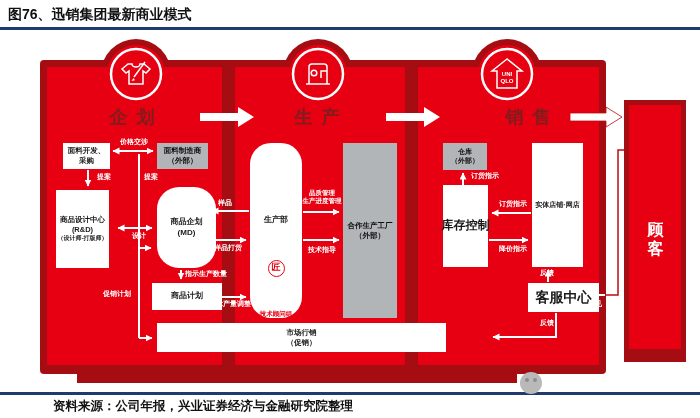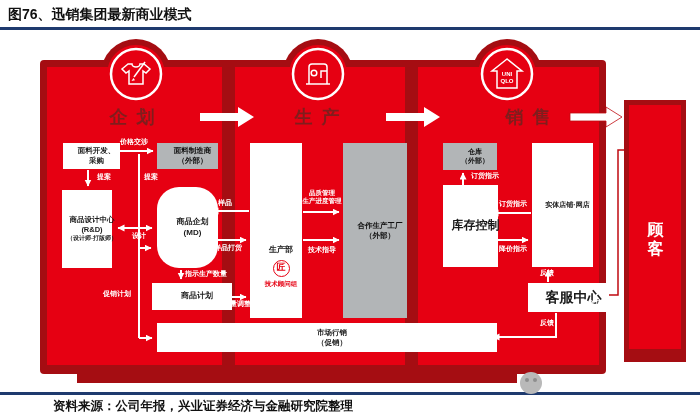--- a/index.html
+++ b/index.html
@@ -3,21 +3,21 @@
 <meta charset="utf-8">
 <style>
   html,body{margin:0;padding:0;}
   body{width:700px;height:418px;position:relative;background:#fff;overflow:hidden;
        font-family:"Liberation Sans","DejaVu Sans",sans-serif;}
   .title{position:absolute;left:8px;top:6px;font-size:14px;font-weight:bold;color:#111;
          font-family:"Liberation Sans",sans-serif;z-index:6;}
   .rule{position:absolute;left:0;width:700px;background:#1e3a6e;z-index:2;}
   .diagram-svg{position:absolute;left:0;top:0;z-index:1;}
   .ebox{position:absolute;display:flex;flex-direction:column;align-items:center;justify-content:center;
-        background:#fff;color:#1a1a1a;font-weight:bold;text-align:center;line-height:1.3;z-index:3;padding-left:10px;}
+        background:#fff;color:#1a1a1a;font-weight:bold;text-align:center;line-height:1.3;z-index:3;}
   .ebox span{white-space:nowrap;}
   .gray{background:#b2b5b7;color:#101010;}
   .elabel{position:absolute;transform:translate(-50%,-50%);color:#fff;font-weight:bold;font-size:7px;
           white-space:nowrap;z-index:4;text-align:center;line-height:1.25;}
   .stage{position:absolute;transform:translate(-50%,-50%);color:#7f1d1d;font-weight:bold;font-size:18px;
          z-index:4;white-space:nowrap;letter-spacing:2px;}
   .customer-text{position:absolute;left:629px;top:105px;width:52px;height:240px;display:flex;
                  align-items:center;justify-content:center;z-index:4;}
   .customer-text span{writing-mode:vertical-rl;color:#fff;font-weight:bold;font-size:16px;
                       letter-spacing:16px;}
@@ -133,41 +133,41 @@
 <div class="ebox" style="left:63px;top:143px;width:47px;height:26px;font-size:7.5px;">
   <span>面料开发、</span>
   <span>采购</span>
 </div>
 
 <div class="ebox gray" style="left:157px;top:143px;width:51px;height:26px;font-size:7.5px;">
   <span>面料制造商</span>
   <span>（外部）</span>
 </div>
 
-<div class="ebox" style="left:62px;top:190px;width:40px;height:78px;font-size:7.5px;">
+<div class="ebox" style="left:56px;top:190px;width:53px;height:78px;font-size:7.5px;">
   <span>商品设计中心</span>
   <span>(R&amp;D)</span>
   <span style="font-size:6px;">（设计师-打版师）</span>
 </div>
 
-<div class="ebox" style="left:157px;top:187px;width:51px;height:81px;font-size:8px;border-radius:22px;">
+<div class="ebox" style="left:157px;top:187px;width:59px;height:81px;font-size:8px;border-radius:22px;">
   <span>商品企划</span>
   <span>(MD)</span>
 </div>
 
 <div class="ebox" style="left:152px;top:283px;width:70px;height:27px;font-size:8px;">
   <span>商品计划</span>
 </div>
 
-<div class="ebox" style="left:157px;top:323px;width:330px;height:29px;font-size:7.5px;">
+<div class="ebox" style="left:157px;top:323px;width:289px;height:29px;font-size:7.5px;">
   <span>市场行销</span>
   <span>（促销）</span>
 </div>
 
-<div class="ebox" style="left:250px;top:143px;width:52px;height:175px;font-size:8px;justify-content:center;padding-top:72px;box-sizing:border-box;">
+<div class="ebox" style="left:250px;top:143px;width:52px;height:175px;font-size:8px;justify-content:space-between;padding-top:72px;box-sizing:border-box;border-radius:21px;">
   <span>生产部</span>
   <div class="stamp">匠</div>
   <span class="redtxt">技术顾问组</span>
 </div>
 
 <div class="ebox gray" style="left:343px;top:143px;width:54px;height:175px;font-size:7.5px;">
   <span>合作生产工厂</span>
   <span>（外部）</span>
 </div>
 

